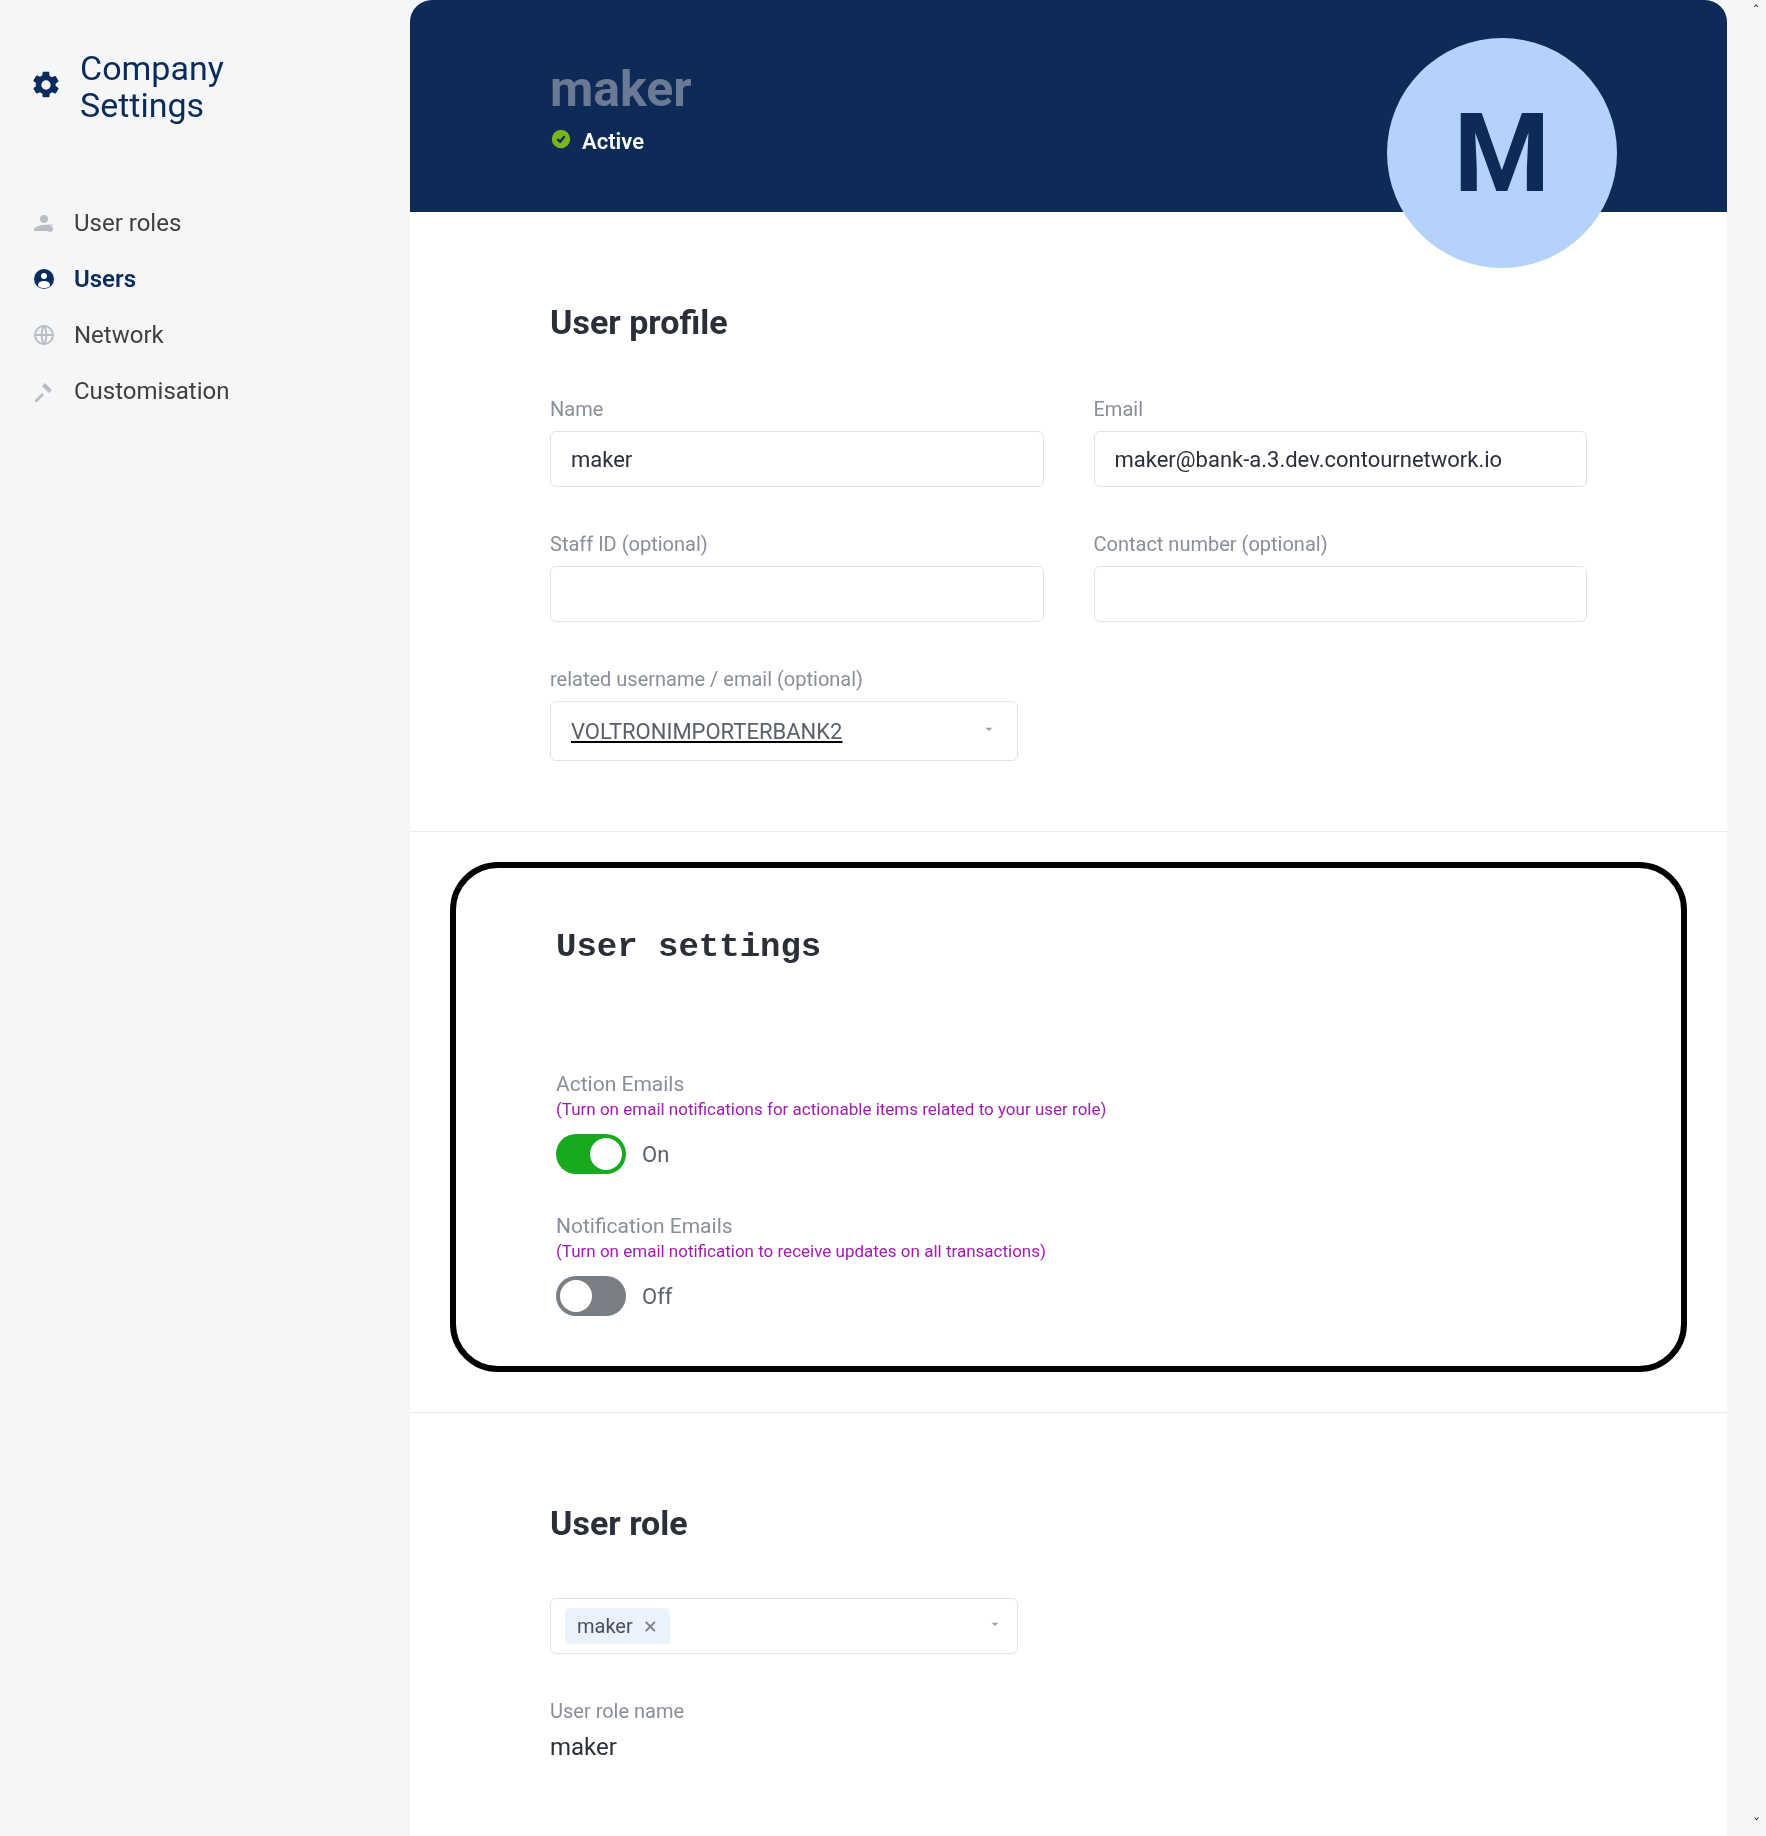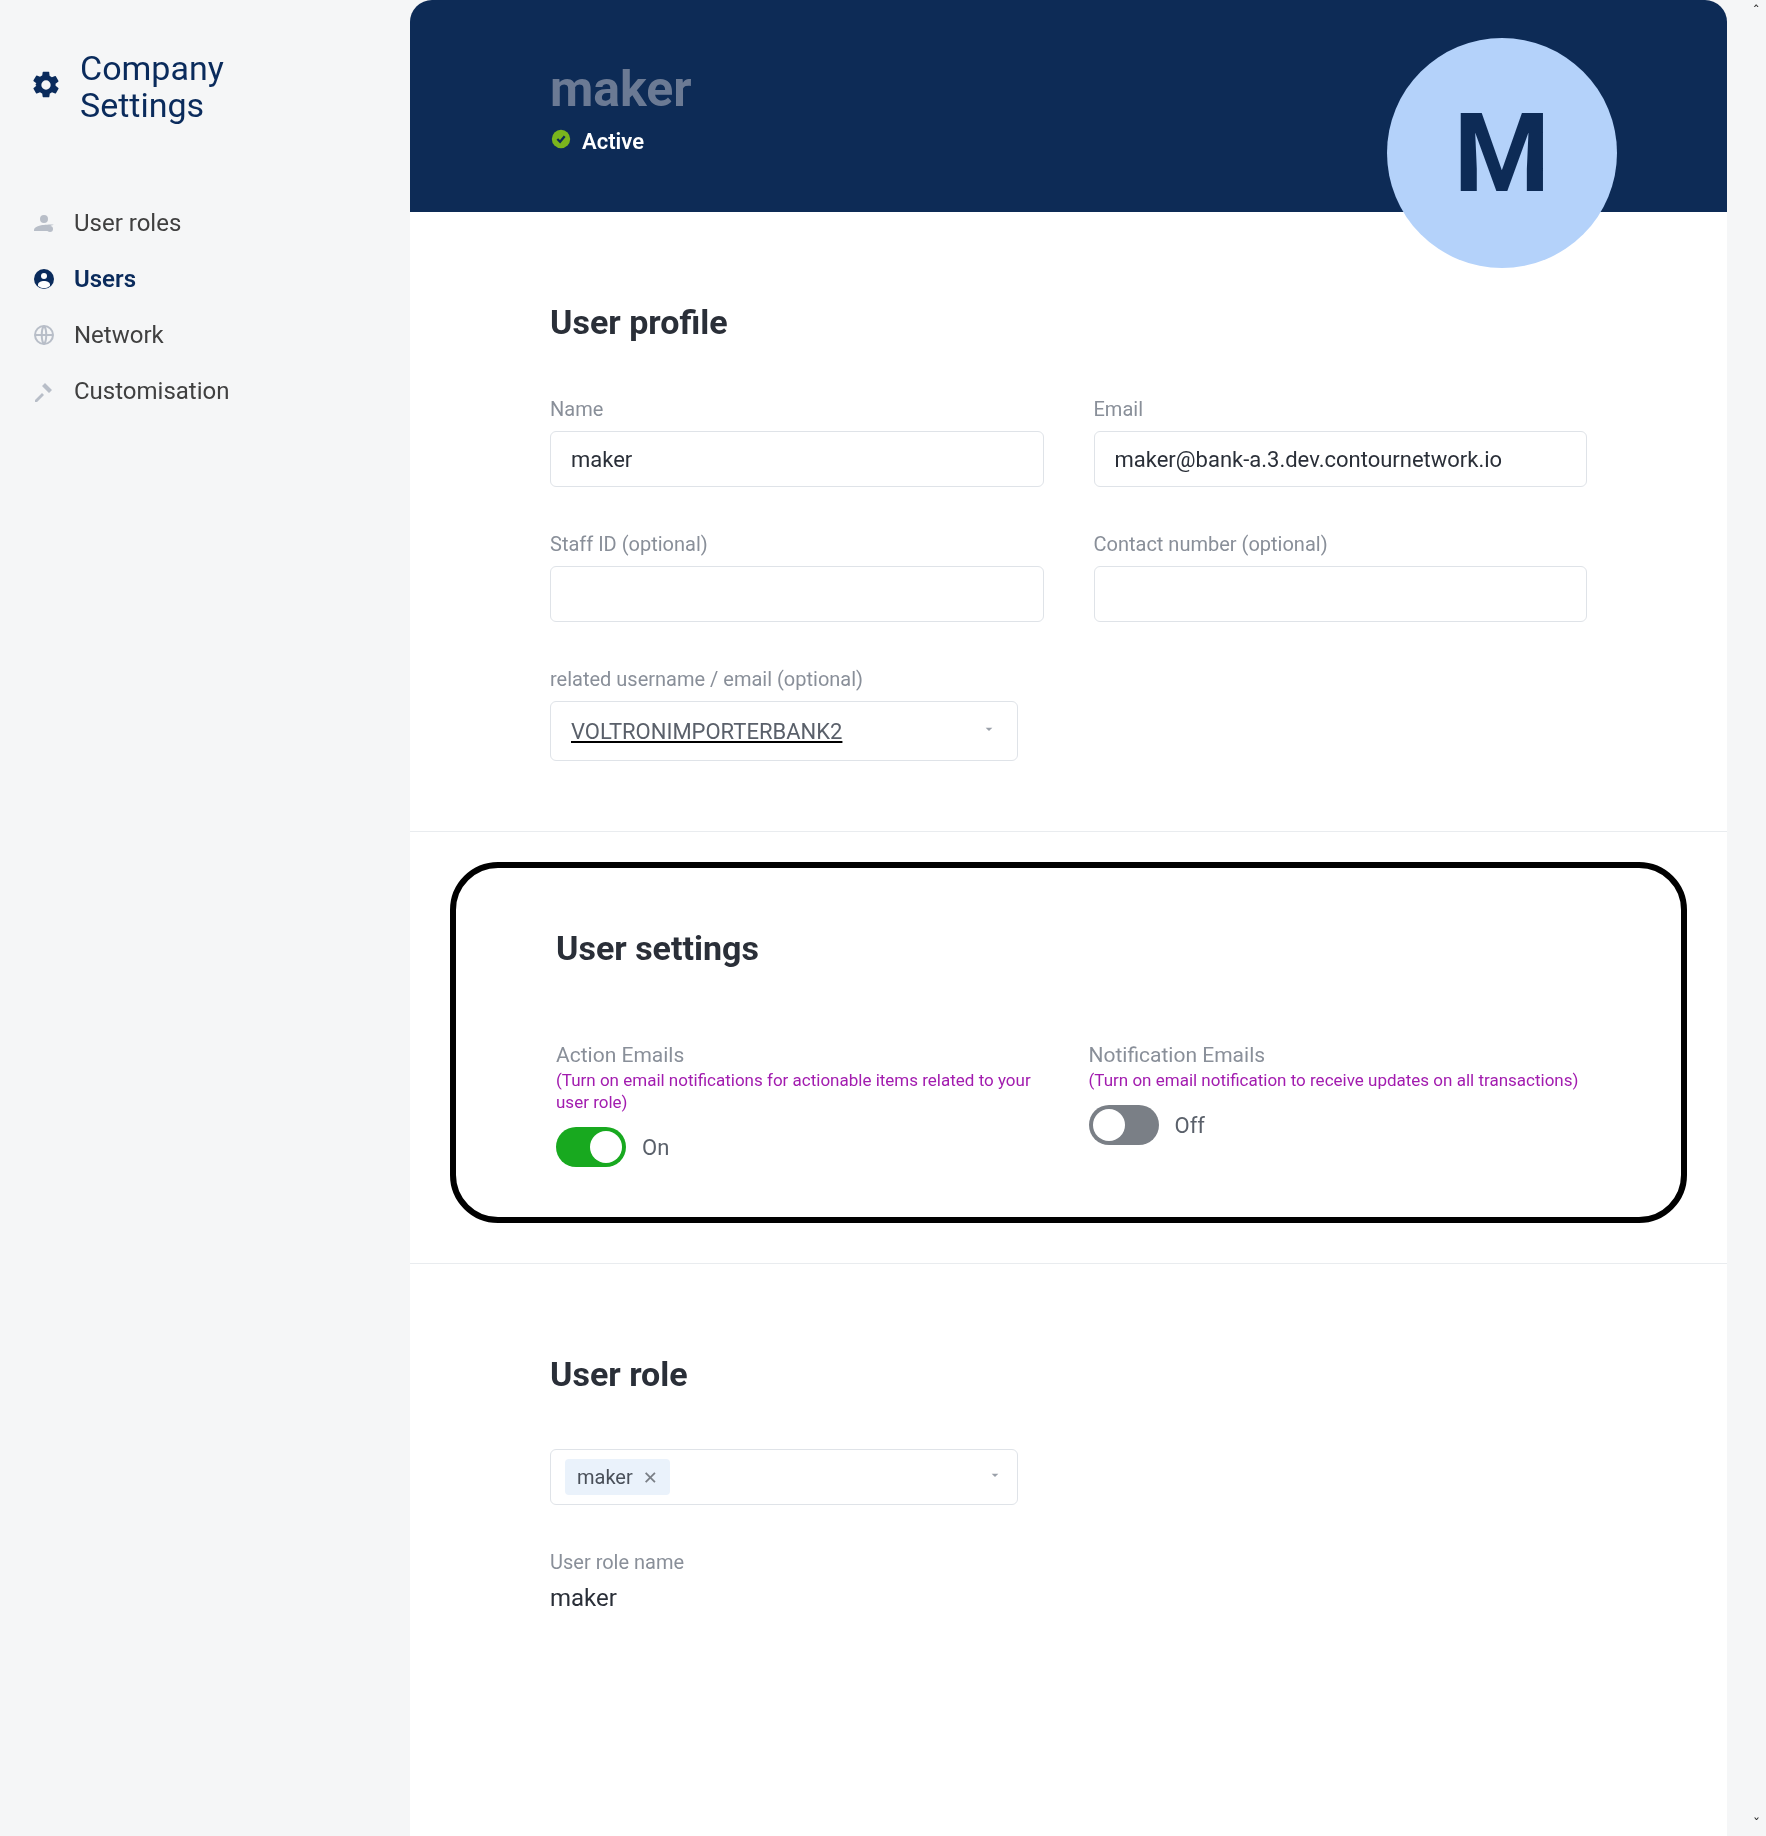--- a/index.html
+++ b/index.html
@@ -22,22 +22,22 @@
     .section { padding: 90px 140px 70px; border-bottom: 1px solid #e9ecef; }
     .section:last-child { border-bottom: none; }
     .section-title { font-size: 34px; font-weight: 700; color: #2a2f38; margin-bottom: 55px; }
     .form-row { display: flex; gap: 50px; margin-bottom: 45px; }
     .form-group { flex: 1; }
     .form-label { font-size: 20px; color: #898f99; margin-bottom: 10px; display: block; }
     .text-input { width: 100%; height: 56px; border: 1px solid #dfe3e8; border-radius: 6px; padding: 0 20px; font-size: 22px; color: #2a2f38; background: #fff; }
     .dropdown { width: 468px; height: 60px; border: 1px solid #dfe3e8; border-radius: 6px; padding: 0 20px; display: flex; align-items: center; justify-content: space-between; background: #fff; cursor: pointer; text-decoration: underline; }
     .dropdown-text { font-size: 22px; color: #5a606a; }
     .highlight-box { border: 6px solid #000; border-radius: 48px; margin: 30px 40px 0; padding: 60px 100px 50px; }
-    .highlight-box .section-title { margin-bottom: 75px; }
-    .settings-row { display: flex; gap: 40px; }
+    .highlight-box .section-title { margin-bottom: 106px; font-family: Liberation Mono, monospace; }
+    .settings-row { display: flex; gap: 40px; flex-direction: column; }
     .setting { flex: 1; }
     .setting-title { font-size: 21px; color: #898f99; margin-bottom: 2px; }
     .setting-hint { font-size: 17px; color: #a21caf; margin-bottom: 14px; line-height: 1.3; }
     .toggle-row { display: flex; align-items: center; gap: 16px; }
     .toggle { width: 70px; height: 40px; border-radius: 20px; position: relative; cursor: pointer; }
     .toggle-on { background: #18a91f; }
     .toggle-off { background: #7a7f86; }
     .toggle-knob { width: 32px; height: 32px; border-radius: 50%; background: #fff; position: absolute; top: 4px; }
     .toggle-on .toggle-knob { right: 4px; }
     .toggle-off .toggle-knob { left: 4px; }

